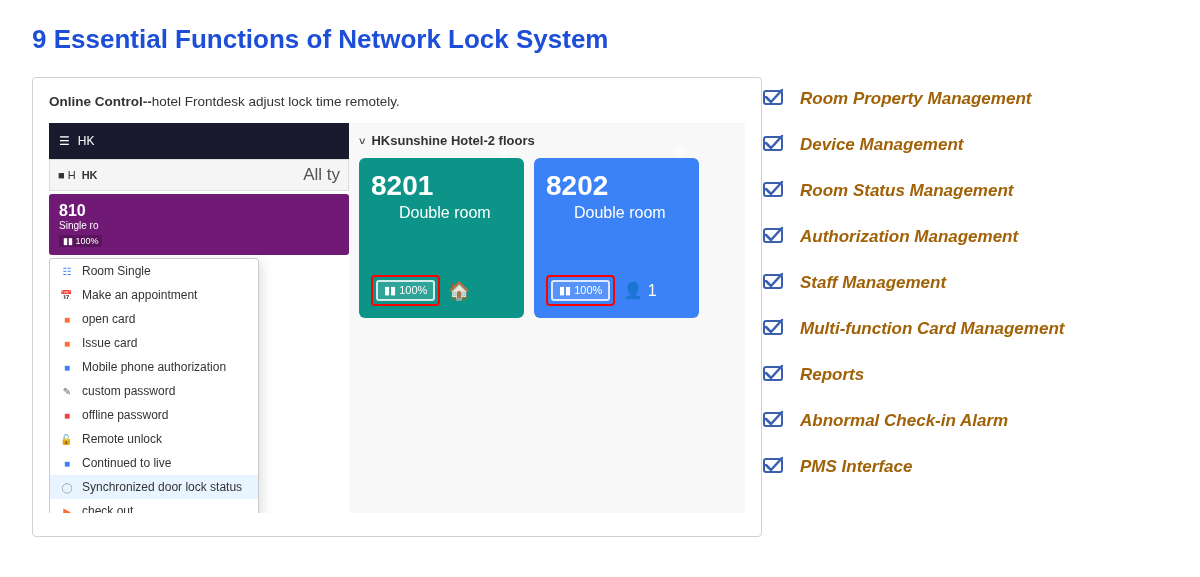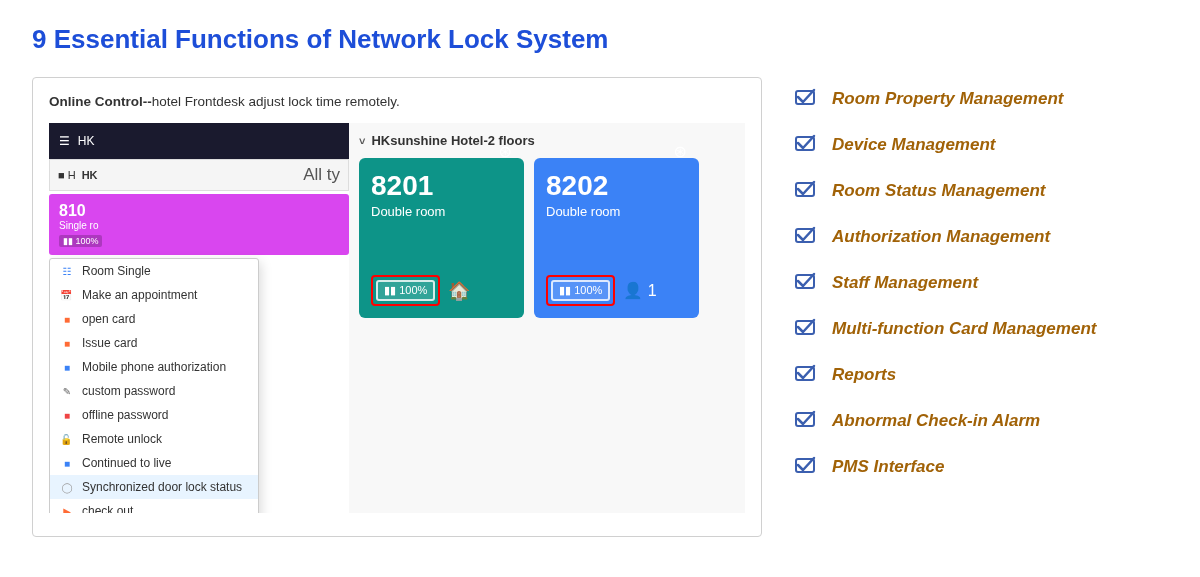--- a/index.html
+++ b/index.html
@@ -11,21 +11,20 @@
       padding: 24px 32px;
     }
     h1 {
       font-size: 26px;
       font-weight: 800;
       color: #1d4ed8;
       margin-bottom: 22px;
     }
     .main-content {
       display: flex;
-      gap: 32px;
       align-items: flex-start;
     }
     
     .left-panel {
       flex: 0 0 730px;
       border: 1.5px solid #d0d0d0;
       border-radius: 4px;
       padding: 16px;
       background: #fff;
       min-height: 460px;
@@ -76,21 +75,21 @@
       font-weight: 600;
       font-size: 11px;
     }
     .all-type-label {
       margin-left: auto;
       font-size: 17px;
       color: #555;
     }
     
     .room-card {
-      background: #d946ef;
+      background: #701a75;
       color: #fff;
       padding: 8px 10px;
       margin: 3px 0;
       border-radius: 3px;
       font-size: 11px;
     }
     .room-card-num { font-size: 16px; font-weight: 700; }
     .room-card-type { font-size: 10px; }
     .room-card-bottom { display: flex; align-items: center; gap: 6px; font-size: 10px; margin-top: 4px; }
     .battery-badge {
@@ -163,21 +162,21 @@
       color: #fff;
       padding: 12px;
       display: flex;
       flex-direction: column;
       position: relative;
     }
     .big-room-card.teal { background: #0d9488; }
     .big-room-card.blue { background: #3b82f6; }
     .big-room-num { font-size: 28px; font-weight: 700; }
     .big-room-wifi { font-size: 16px; margin-left: auto; margin-top: -28px; }
-    .big-room-type { font-size: 13px; margin-top: 2px; }
+    .big-room-type { font-size: 16px; margin-top: 2px; margin-left: 28px; }
     .big-room-bottom {
       margin-top: auto;
       display: flex;
       align-items: center;
       gap: 8px;
     }
     .big-battery {
       border: 2px solid rgba(255,255,255,0.8);
       border-radius: 3px;
       padding: 2px 6px;

